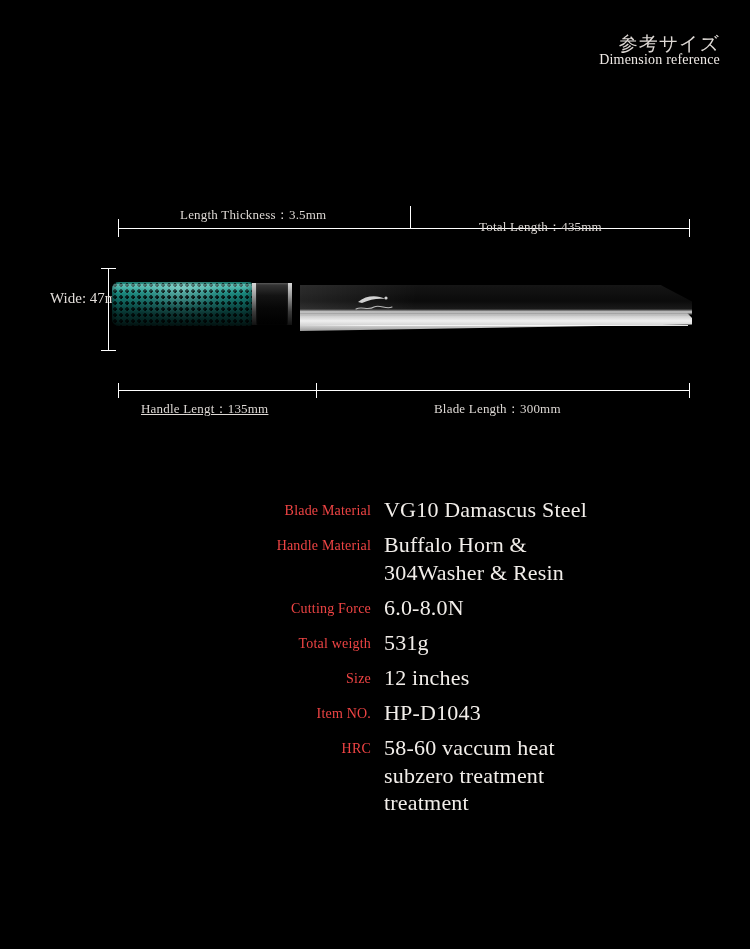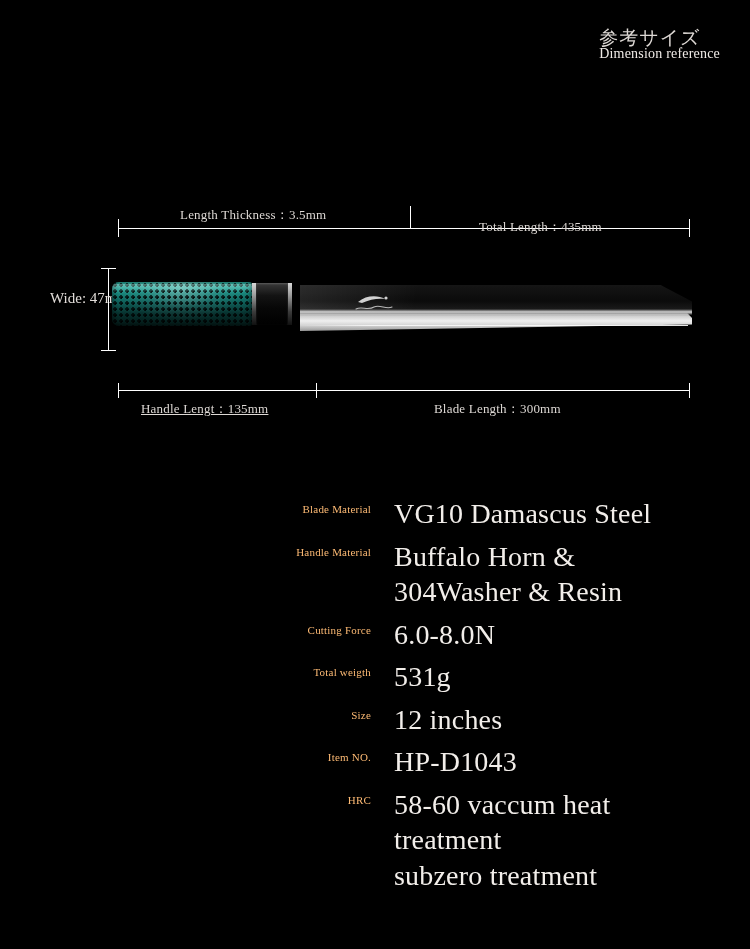--- a/index.html
+++ b/index.html
@@ -12,23 +12,23 @@
     height: 949px;
     position: relative;
     overflow: hidden;
     font-family: "Liberation Serif", "DejaVu Serif", serif;
     color: #e8e8e8;
   }
 
   
   .header {
     position: absolute;
-    top: 28px;
+    top: 34px;
     right: 30px;
-    text-align: left;
+    text-align: right;
     line-height: 1.0;
   }
   .header-jp {
     font-size: 19px;
     letter-spacing: 1px;
     color: #ddd8d4;
     font-family: "DejaVu Sans", "Liberation Sans", sans-serif;
     white-space: nowrap;
   }
   .header-en {
@@ -214,29 +214,29 @@
   }
   .spec-row {
     position: relative;
     display: flex;
     align-items: flex-start;
     margin-bottom: 7px;
   }
   .spec-label {
     width: 371px;
     text-align: right;
-    font-size: 11px;
-    color: #fdba74;
+    font-size: 14px;
+    color: #ef4444;
     padding-top: 7px;
     white-space: nowrap;
     letter-spacing: 0.2px;
   }
   .spec-value {
-    margin-left: 23px;
-    font-size: 28px;
+    margin-left: 13px;
+    font-size: 22px;
     color: #f2eeea;
     line-height: 1.27;
     letter-spacing: 0.2px;
   }
   .spec-value .line { display: block; white-space: nowrap; }
 </style>
 </head>
 <body>
 
 <div class="header">
@@ -335,17 +335,17 @@
     <div class="spec-label">Item NO.</div>
     <div class="spec-value">
       <span class="line">HP-D1043</span>
     </div>
   </div>
 
   <div class="spec-row">
     <div class="spec-label">HRC</div>
     <div class="spec-value">
       <span class="line">58-60 vaccum heat</span>
+      <span class="line">subzero treatment</span>
       <span class="line">treatment</span>
-      <span class="line">subzero treatment</span>
     </div>
   </div>
 </div>
 
 </body></html>

